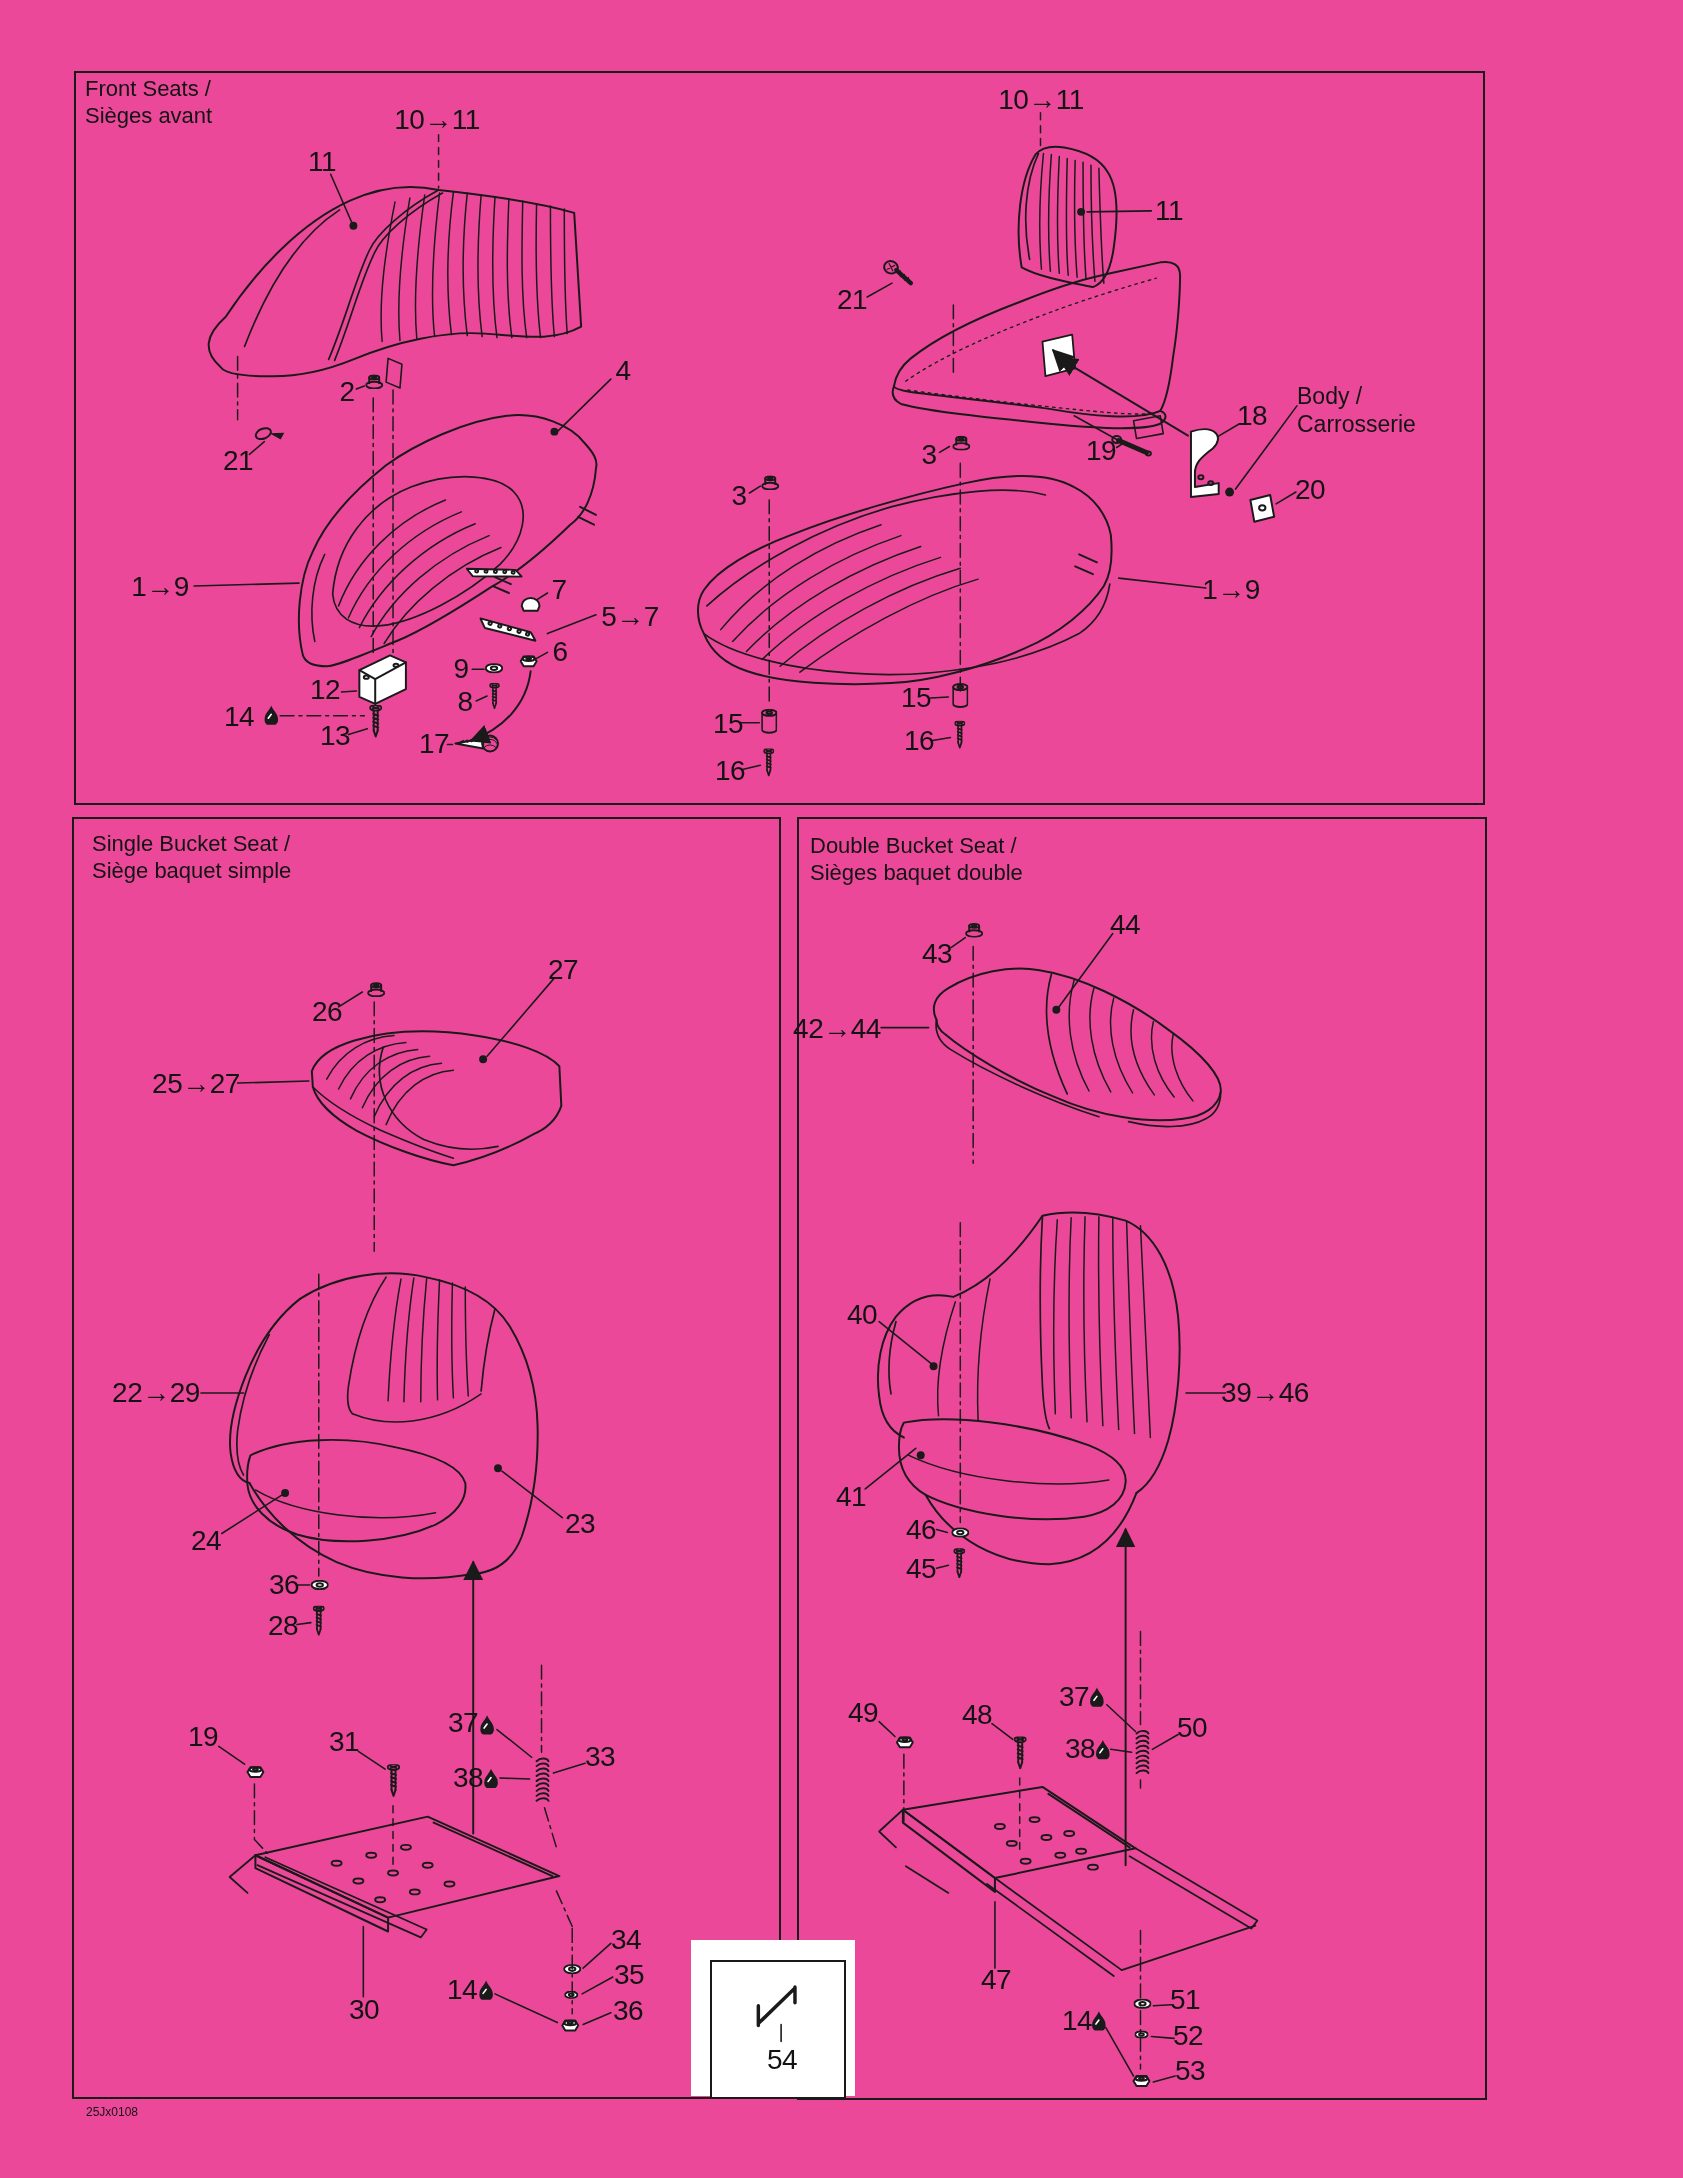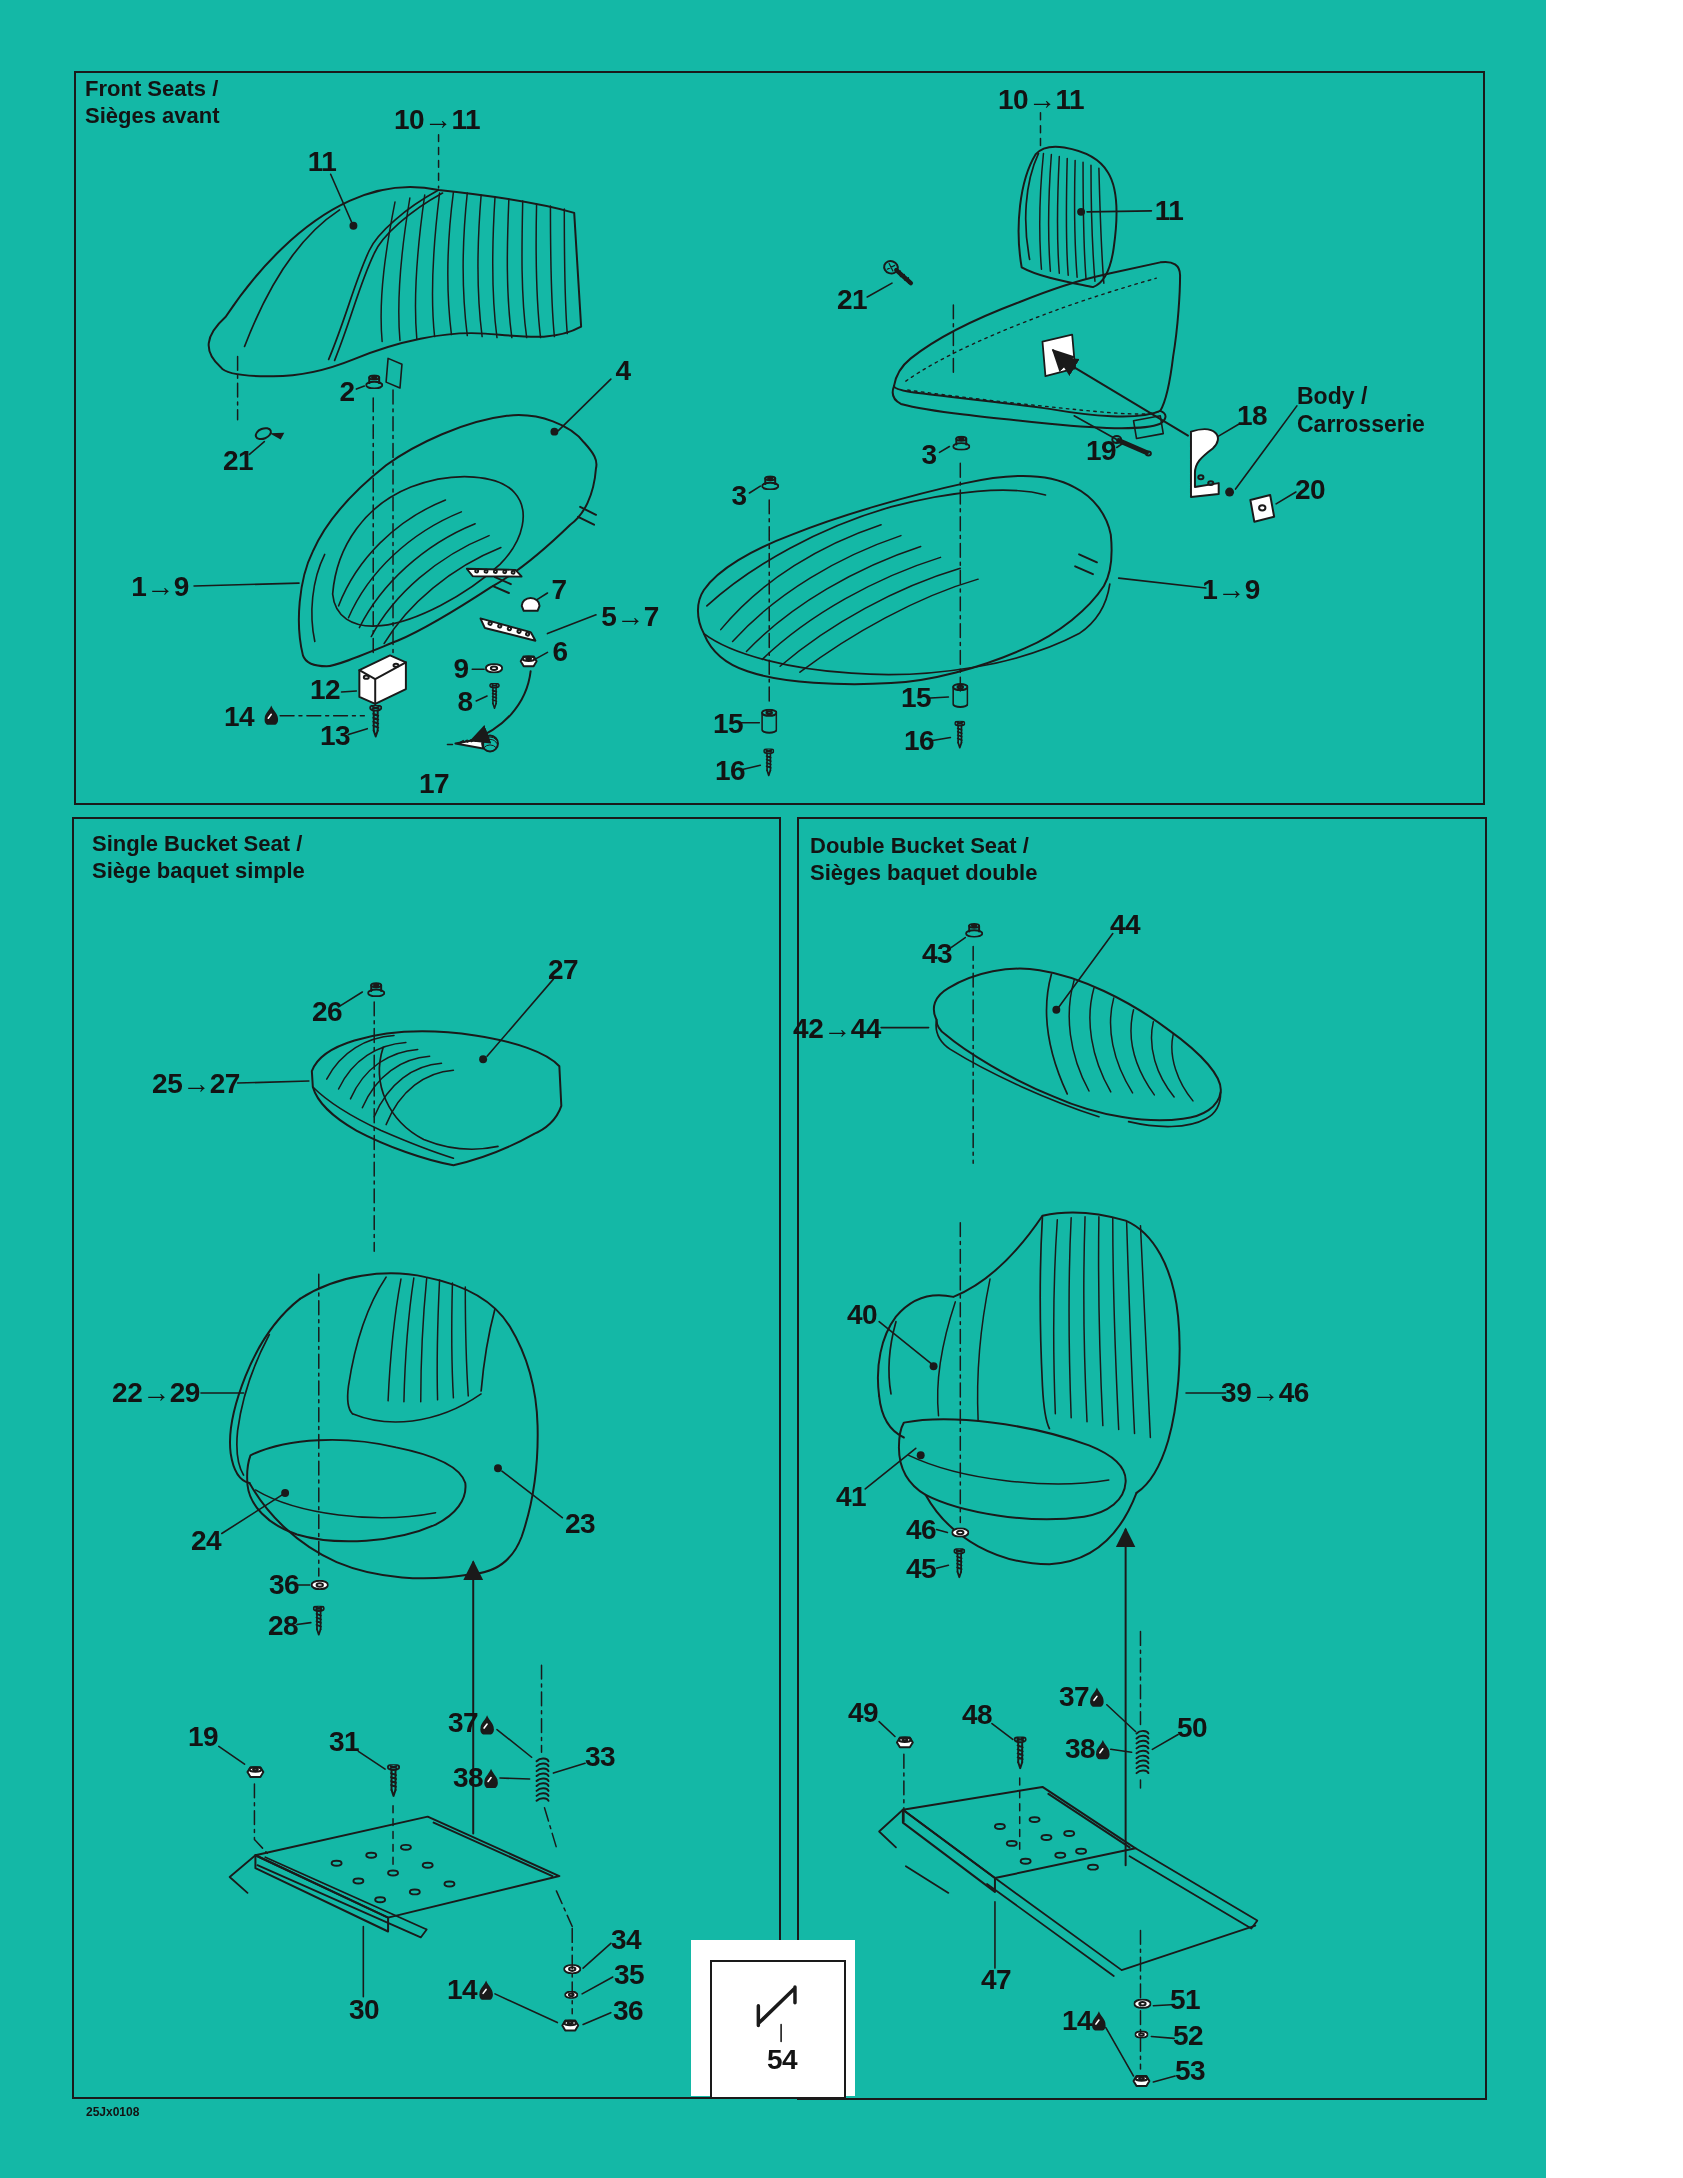--- a/index.html
+++ b/index.html
@@ -1,17 +1,17 @@
 <!DOCTYPE html>
 <html><head>
 <meta charset="utf-8">
 <style>
   html,body{margin:0;padding:0;background:#fff;}
-  .page{position:relative;width:1546px;height:2178px;background:#14b8a6;overflow:hidden;
-        font-family:"Liberation Sans",sans-serif;color:#131313;font-weight:bold;}
+  .page{position:relative;width:1683px;height:2178px;background:#ec4899;overflow:hidden;
+        font-family:"Liberation Sans",sans-serif;color:#131313;}
   .panel{position:absolute;border:2.5px solid #1a1a1a;background:transparent;}
   .panel-front{left:74px;top:71px;width:1407px;height:730px;}
   .panel-single{left:72px;top:817px;width:705px;height:1278px;}
   .panel-double{left:797px;top:817px;width:686px;height:1279px;}
   .cut-54{position:absolute;left:691px;top:1940px;width:164px;height:156px;background:#fff;}
   .box-54{position:absolute;left:710px;top:1960px;width:132px;height:135px;border:2.5px solid #1a1a1a;background:#fff;}
   .art{position:absolute;left:0;top:0;width:1683px;height:2178px;}
   .title{position:absolute;font-size:22px;line-height:27px;white-space:nowrap;}
   .t-front{left:85px;top:75px;}
   .t-single{left:92px;top:830px;}
@@ -362,21 +362,21 @@
   <div id="callouts">
       <div class="callout" style="left: 437px; top: 120px;">10→11</div>
       <div class="callout" style="left: 322px; top: 162px;">11</div>
       <div class="callout" style="left: 347px; top: 392px;">2</div>
       <div class="callout" style="left: 238px; top: 461px;">21</div>
       <div class="callout" style="left: 623px; top: 371px;">4</div>
       <div class="callout" style="left: 160px; top: 587px;">1→9</div>
       <div class="callout" style="left: 325px; top: 690px;">12</div>
       <div class="callout" style="left: 239px; top: 717px;">14</div>
       <div class="callout" style="left: 335px; top: 736px;">13</div>
-      <div class="callout" style="left: 434px; top: 744px; margin-top: 40px;">17</div>
+      <div class="callout" style="left: 434px; top: 744px;">17</div>
       <div class="callout" style="left: 465px; top: 702px;">8</div>
       <div class="callout" style="left: 461px; top: 669px;">9</div>
       <div class="callout" style="left: 559px; top: 590px;">7</div>
       <div class="callout" style="left: 630px; top: 617px;">5→7</div>
       <div class="callout" style="left: 560px; top: 652px;">6</div>
       <div class="callout" style="left: 1041px; top: 100px;">10→11</div>
       <div class="callout" style="left: 1169px; top: 211px;">11</div>
       <div class="callout" style="left: 852px; top: 300px;">21</div>
       <div class="callout" style="left: 739px; top: 496px;">3</div>
       <div class="callout" style="left: 929px; top: 455px;">3</div>

